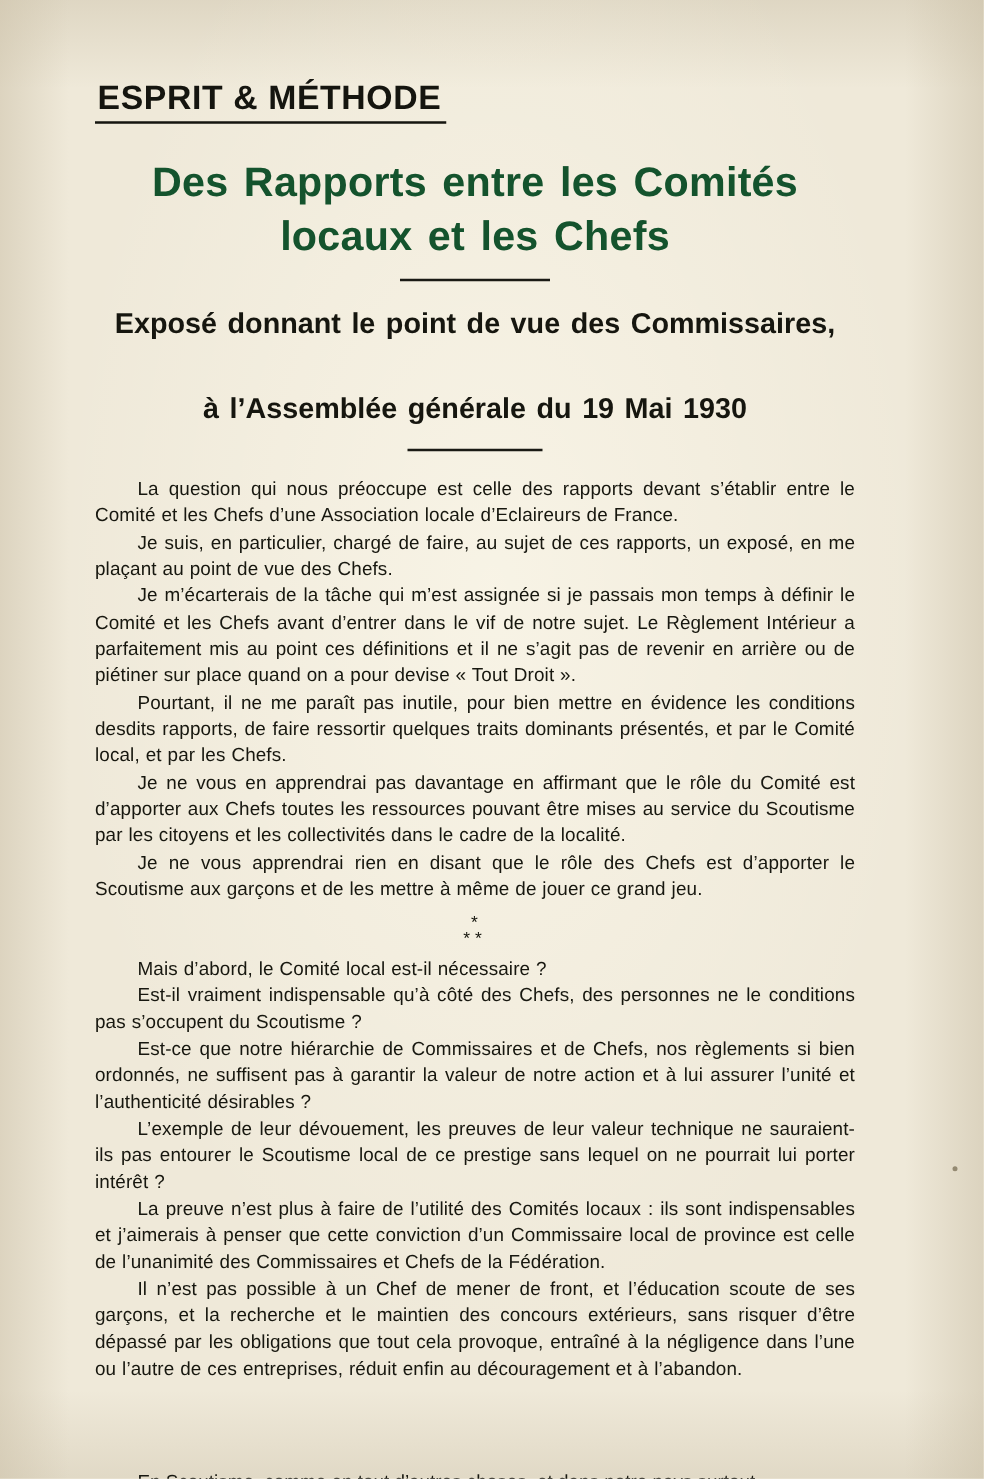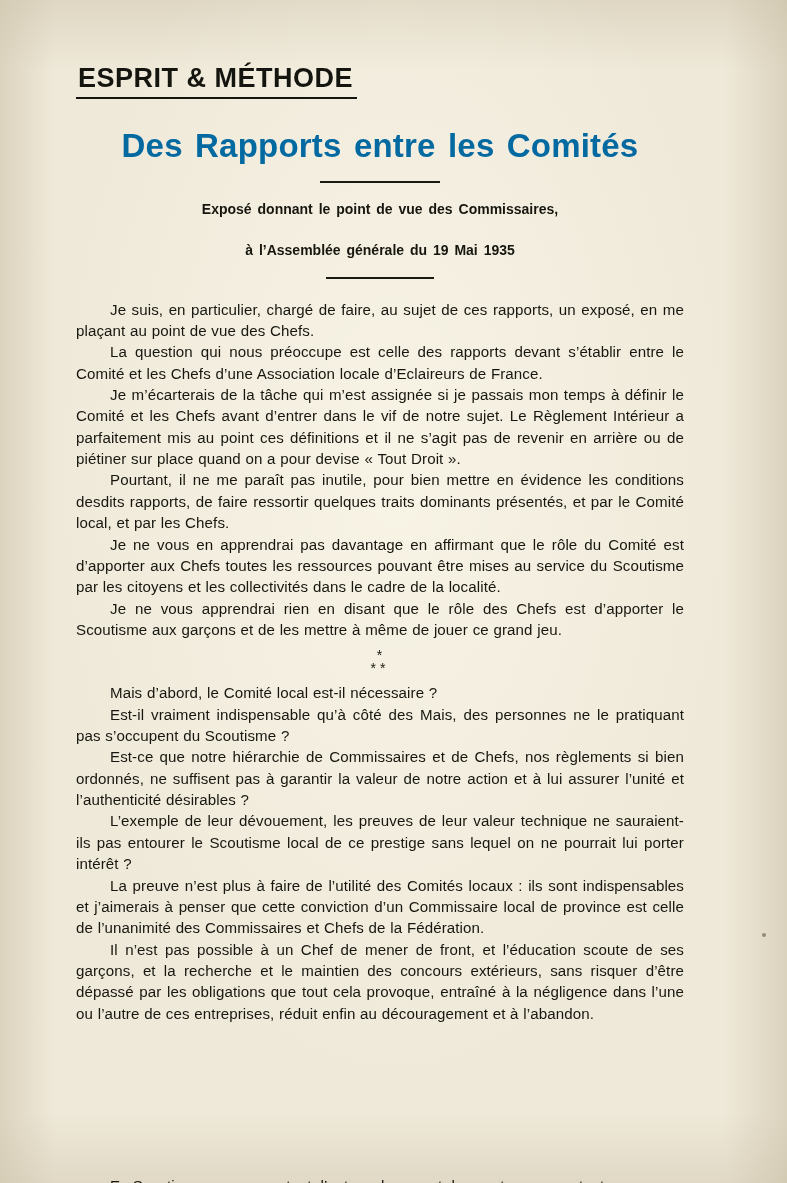--- a/index.html
+++ b/index.html
@@ -54,35 +54,35 @@
   }
 
   h1.title {
     font-family: "Liberation Sans", sans-serif;
     font-weight: bold;
     font-size: 33px;
     text-align: center;
     margin: 0;
     line-height: 1.28;
     letter-spacing: 0.2px;
-    color: #0369a1;
+    color: #14532d;
     word-spacing: 3px;
   }
   .rule-short {
     width: 120px;
     height: 2px;
     background: #1a1a14;
     margin: 13px auto 16px auto;
   }
   .rule-short.small { width: 108px; margin: 16px auto 20px auto; }
 
   h2.subtitle {
     font-family: "Liberation Sans", sans-serif;
     font-weight: bold;
-    font-size: 14px;
+    font-size: 23px;
     text-align: center;
     margin: 0;
     line-height: 1.48;
     color: #16160f;
     word-spacing: 2px;
   }
 
   .body-text {
     font-family: "Liberation Sans", sans-serif;
     font-size: 15.1px;
@@ -139,49 +139,50 @@
 
 <div class="paper"></div>
 
 <div class="page">
   <div class="content">
 
     <div class="section-head">ESPRIT &amp; MÉTHODE</div>
 
     <h1 class="title">
       <span>Des Rapports entre les Comités</span><br>
+      <span>locaux et les Chefs</span>
     </h1>
 
     <div class="rule-short"></div>
 
     <h2 class="subtitle">
       <span>Exposé donnant le point de vue des Commissaires,</span><br>
       <br>
-      <span>à l’Assemblée générale du 19 Mai 1935</span>
+      <span>à l’Assemblée générale du 19 Mai 1930</span>
     </h2>
 
     <div class="rule-short small"></div>
 
     <div class="body-text">
+      <p>La question qui nous préoccupe est celle des rapports devant s’établir entre le Comité et les Chefs d’une Association locale d’Eclaireurs de France.</p>
       <p>Je suis, en particulier, chargé de faire, au sujet de ces rapports, un exposé, en me plaçant au point de vue des Chefs.</p>
-      <p>La question qui nous préoccupe est celle des rapports devant s’établir entre le Comité et les Chefs d’une Association locale d’Eclaireurs de France.</p>
       <p>Je m’écarterais de la tâche qui m’est assignée si je passais mon temps à définir le Comité et les Chefs avant d’entrer dans le vif de notre sujet. Le Règlement Intérieur a parfaitement mis au point ces définitions et il ne s’agit pas de revenir en arrière ou de piétiner sur place quand on a pour devise « Tout Droit ».</p>
       <p>Pourtant, il ne me paraît pas inutile, pour bien mettre en évidence les conditions desdits rapports, de faire ressortir quelques traits dominants présentés, et par le Comité local, et par les Chefs.</p>
       <p>Je ne vous en apprendrai pas davantage en affirmant que le rôle du Comité est d’apporter aux Chefs toutes les ressources pouvant être mises au service du Scoutisme par les citoyens et les collectivités dans le cadre de la localité.</p>
       <p>Je ne vous apprendrai rien en disant que le rôle des Chefs est d’apporter le Scoutisme aux garçons et de les mettre à même de jouer ce grand jeu.</p>
     </div>
 
     <div class="asterisks">
       <span class="top">*</span>
       <span class="bottom">**</span>
     </div>
 
     <div class="body-text">
       <p>Mais d’abord, le Comité local est-il nécessaire ?</p>
-      <p>Est-il vraiment indispensable qu’à côté des Mais, des personnes ne le pratiquant pas s’occupent du Scoutisme ?</p>
+      <p>Est-il vraiment indispensable qu’à côté des Chefs, des personnes ne le conditions pas s’occupent du Scoutisme ?</p>
       <p>Est-ce que notre hiérarchie de Commissaires et de Chefs, nos règlements si bien ordonnés, ne suffisent pas à garantir la valeur de notre action et à lui assurer l’unité et l’authenticité désirables ?</p>
       <p>L’exemple de leur dévouement, les preuves de leur valeur technique ne sauraient-ils pas entourer le Scoutisme local de ce prestige sans lequel on ne pourrait lui porter intérêt ?</p>
       <p>La preuve n’est plus à faire de l’utilité des Comités locaux : ils sont indispensables et j’aimerais à penser que cette conviction d’un Commissaire local de province est celle de l’unanimité des Commissaires et Chefs de la Fédération.</p>
       <p>Il n’est pas possible à un Chef de mener de front, et l’éducation scoute de ses garçons, et la recherche et le maintien des concours extérieurs, sans risquer d’être dépassé par les obligations que tout cela provoque, entraîné à la négligence dans l’une ou l’autre de ces entreprises, réduit enfin au découragement et à l’abandon.</p>
     </div>
 
   </div>
 
   <div class="cut-line">En Scoutisme, comme en tout d’autres choses, et dans notre pays surtout,</div>
   <div class="dot-mark"></div>

